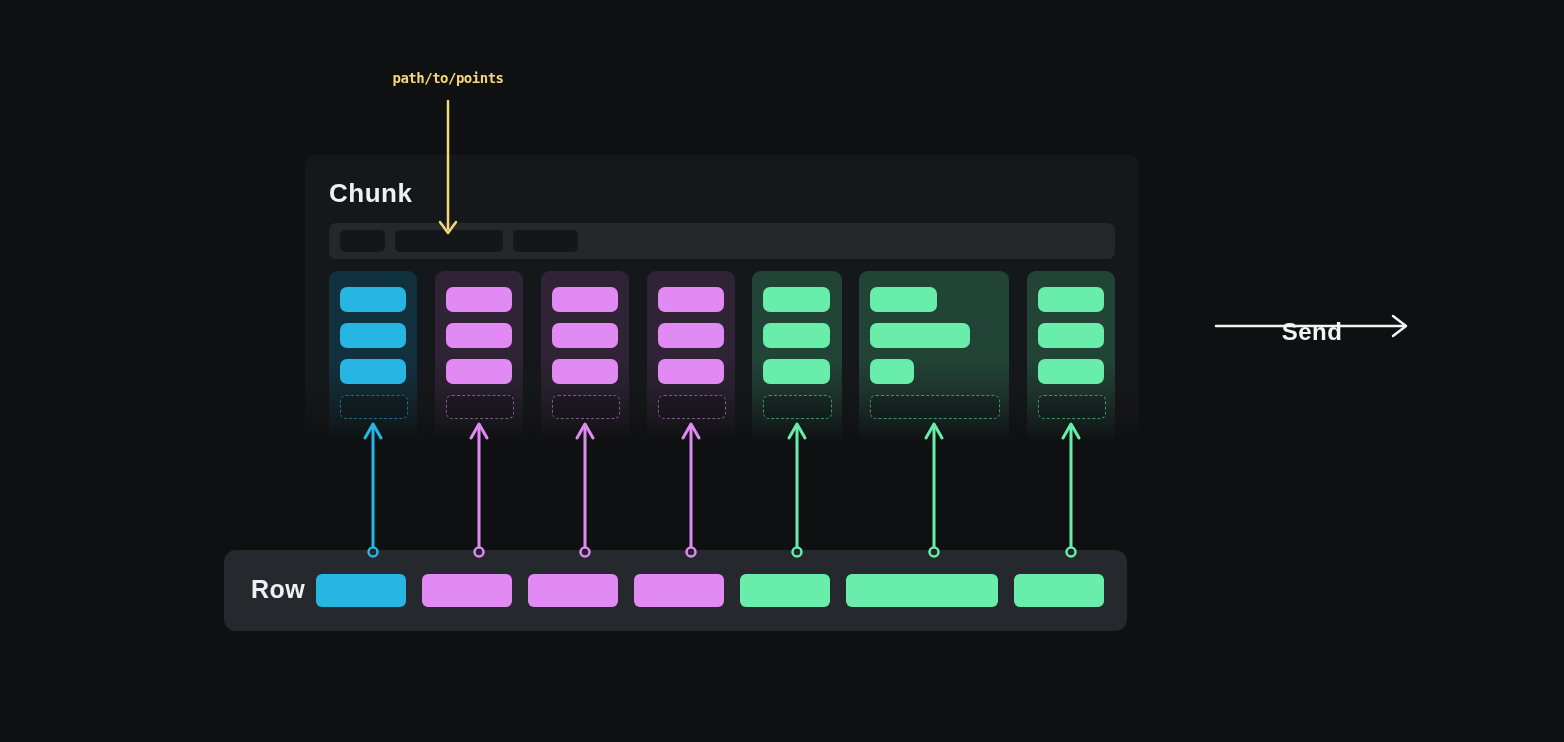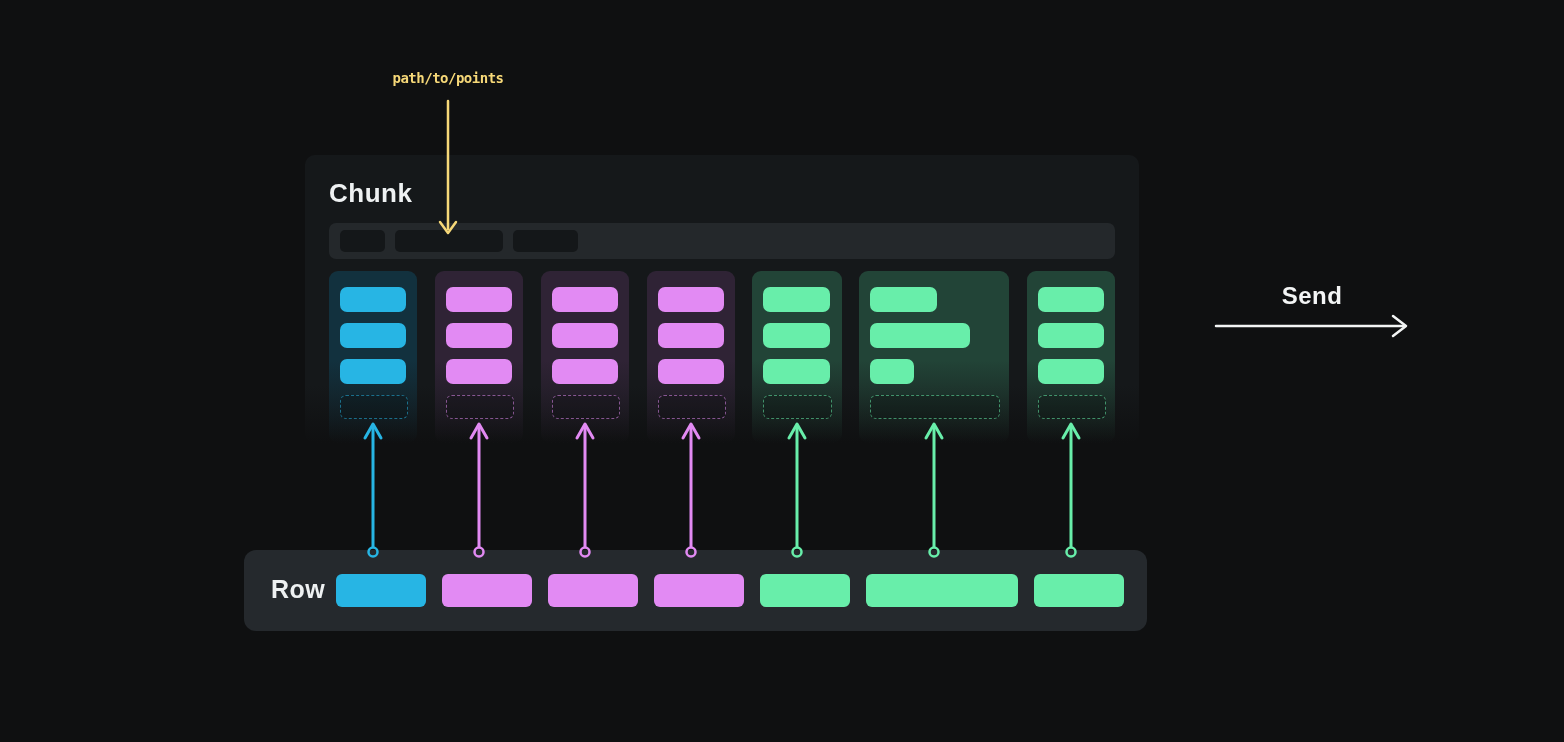--- a/index.html
+++ b/index.html
@@ -30,21 +30,21 @@
   .pill{height:22px;border-radius:5px;background:#141719;}
   .column{
     position:absolute;top:271px;height:172px;border-radius:9px;
   }
   .block{position:absolute;left:11px;height:25px;border-radius:7px;}
   .slot{
     position:absolute;left:11px;height:22px;border-radius:6px;
     border:1.5px dashed;background:rgba(8,10,12,0.25);
   }
   .row-bar{
-    position:absolute;left:244px;top:550px;width:903px;height:81px;
+    position:absolute;left:224px;top:550px;width:903px;height:81px;
     border-radius:12px;background:#25292d;
   }
   .row-label{
     position:absolute;left:27px;top:25px;
     font-size:25px;font-weight:bold;color:#eef1f2;letter-spacing:0.5px;
   }
   .row-cell{position:absolute;top:24px;height:33px;border-radius:6px;}
   .send-label{
     position:absolute;left:1216px;top:282px;width:192px;text-align:center;
     font-size:24px;font-weight:bold;color:#f3f5f5;letter-spacing:0.5px;
@@ -116,21 +116,21 @@
     <div class="row-label">Row</div>
   <div class="row-cell" style="left: 92px; width: 90px; background: rgb(39, 181, 228);"></div>
       <div class="row-cell" style="left: 198px; width: 90px; background: rgb(226, 138, 243);"></div>
       <div class="row-cell" style="left: 304px; width: 90px; background: rgb(226, 138, 243);"></div>
       <div class="row-cell" style="left: 410px; width: 90px; background: rgb(226, 138, 243);"></div>
       <div class="row-cell" style="left: 516px; width: 90px; background: rgb(104, 238, 170);"></div>
       <div class="row-cell" style="left: 622px; width: 152px; background: rgb(104, 238, 170);"></div>
       <div class="row-cell" style="left: 790px; width: 90px; background: rgb(104, 238, 170);"></div>
     </div>
 
-  <div class="send-label" style="color: rgb(243, 245, 245);">Send</div>
+  <div class="send-label" style="color: rgb(243, 245, 245); margin-top: 36px;">Send</div>
 
   <svg class="arrow-layer" id="arrow-layer" width="1564" height="742">
       <g>
         <circle cx="373" cy="552" r="4.5" stroke="#27b5e4" stroke-width="2.5" fill="none" stroke-linecap="round" stroke-linejoin="round"></circle>
         <line x1="373" y1="546.5" x2="373" y2="427" stroke="#27b5e4" stroke-width="3" fill="none" stroke-linecap="round" stroke-linejoin="round"></line>
         <polyline points="365,438 373,424 381,438" stroke="#27b5e4" stroke-width="3" fill="none" stroke-linecap="round" stroke-linejoin="round"></polyline>
       </g>
       <g>
         <circle cx="479" cy="552" r="4.5" stroke="#e28af3" stroke-width="2.5" fill="none" stroke-linecap="round" stroke-linejoin="round"></circle>
         <line x1="479" y1="546.5" x2="479" y2="427" stroke="#e28af3" stroke-width="3" fill="none" stroke-linecap="round" stroke-linejoin="round"></line>

